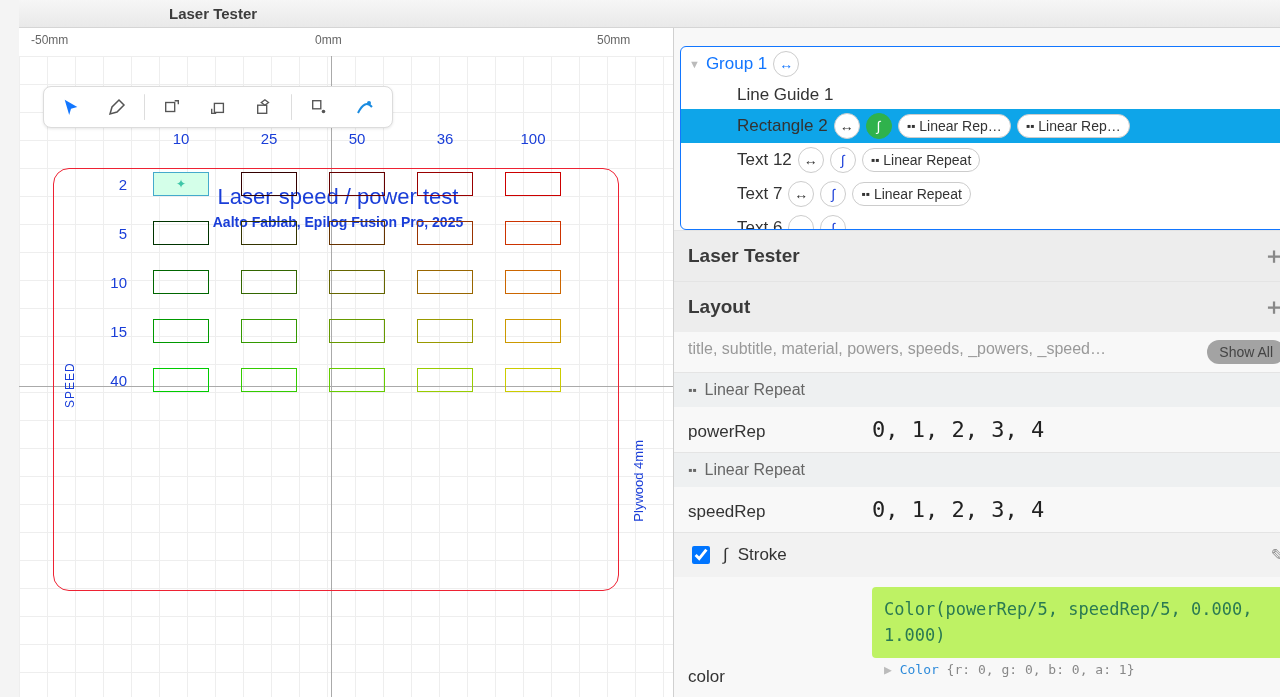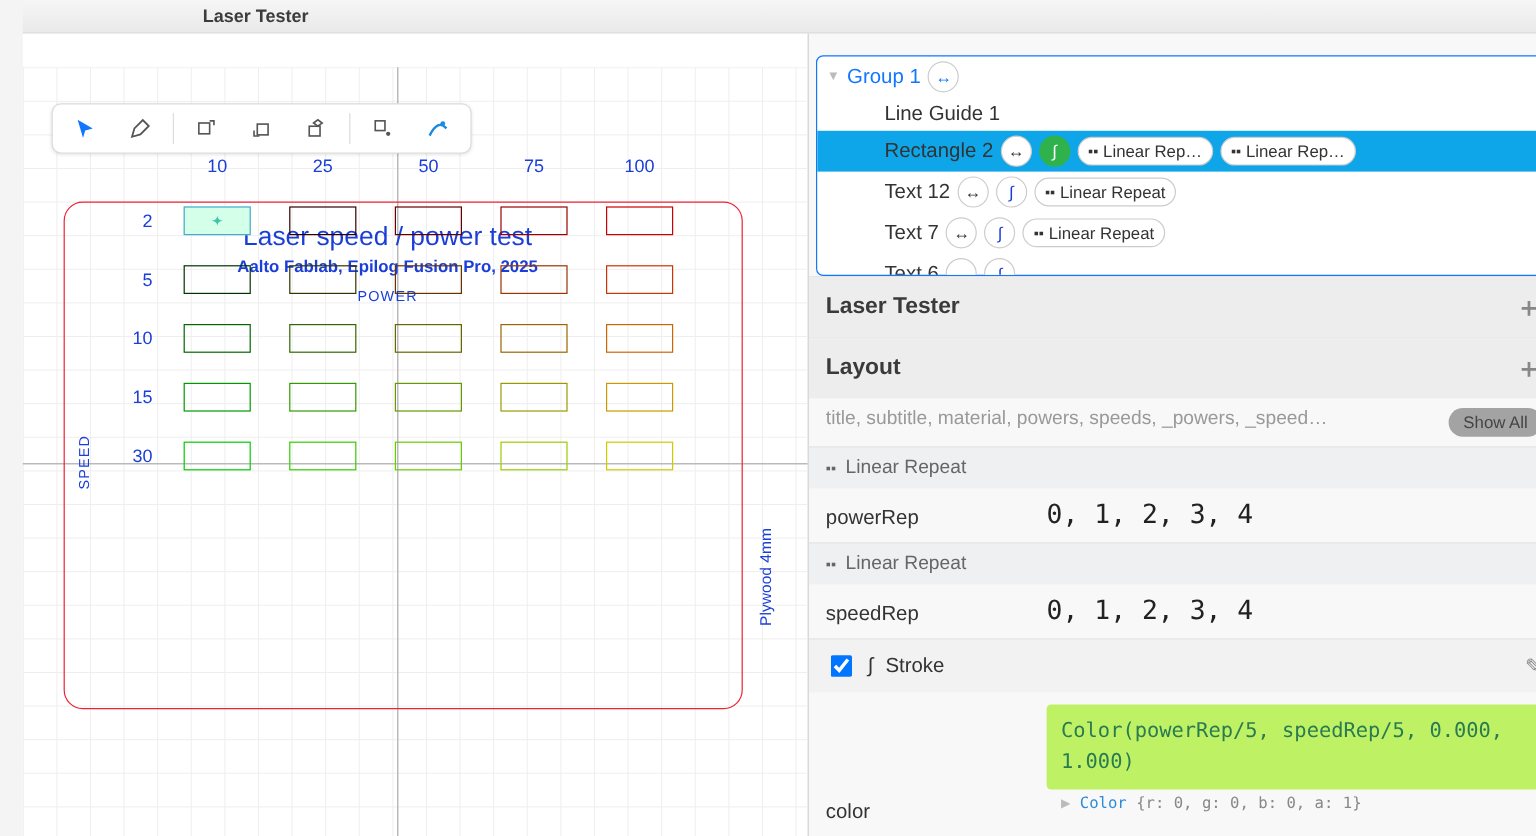--- a/index.html
+++ b/index.html
@@ -72,20 +72,25 @@
 </head>
 <body>
 
 <div class="app">
   <div class="titlebar">
     <span>Laser Tester</span>
   </div>
   <div class="main">
 
     <div class="canvas-col">
+      <div class="ruler-x">
+        <span class="ruler-tick" style="left:12px">-50mm</span>
+        <span class="ruler-tick" style="left:296px">0mm</span>
+        <span class="ruler-tick" style="left:578px">50mm</span>
+      </div>
       <div class="grid"></div>
       <div class="axis-x"></div>
       <div class="axis-y"></div>
 
       <div class="toolbar">
         <div class="tbtn active">
             <svg width="18" height="18" viewBox="0 0 20 20">
               <path d="M3 2 L17 10 L10 12 L8 19 Z" fill="#1276ff"></path>
             </svg>
           </div>
@@ -122,34 +127,33 @@
           </div>
         <div class="tbtn">
             <svg width="20" height="20" viewBox="0 0 20 20">
               <path d="M3 16 Q10 2 17 10" fill="none" stroke="#1a8be0" stroke-width="2"></path>
               <circle cx="14" cy="6" r="2" fill="#1a8be0"></circle>
             </svg>
           </div>
       </div>
 
       <div class="artboard"></div>
-      <div style="position:absolute;left:21px;top:156px;width:566px">
+      <div style="position:absolute;left:36px;top:156px;width:566px">
         <div class="title">Laser speed / power test</div>
         <div class="subtitle">Aalto Fablab, Epilog Fusion Pro, 2025</div>
-        <div class="plabel">POWER</div>
       </div>
       <div class="speed-lbl">SPEED</div>
       <div class="material-lbl">Plywood 4mm</div>
 
       <div class="grid5">
         <div></div>
         <div class="hdr">10</div>
         <div class="hdr">25</div>
         <div class="hdr">50</div>
-        <div class="hdr">75</div>
+        <div class="hdr">36</div>
         <div class="hdr">100</div>
 
         <div class="rhdr">2</div>
         <div style="position:relative">
             <div class="cell sel">
               <span class="crosshair">✦</span>
             </div>
           </div>
         <div>
             <div class="cell" style="border-color:rgb(51,0,0)"></div>
@@ -208,21 +212,21 @@
         <div>
             <div class="cell" style="border-color:rgb(102,153,0)"></div>
           </div>
         <div>
             <div class="cell" style="border-color:rgb(153,153,0)"></div>
           </div>
         <div>
             <div class="cell" style="border-color:rgb(204,153,0)"></div>
           </div>
 
-        <div class="rhdr">30</div>
+        <div class="rhdr">40</div>
         <div>
             <div class="cell" style="border-color:rgb(0,204,0)"></div>
           </div>
         <div>
             <div class="cell" style="border-color:rgb(51,204,0)"></div>
           </div>
         <div>
             <div class="cell" style="border-color:rgb(102,204,0)"></div>
           </div>
         <div>

